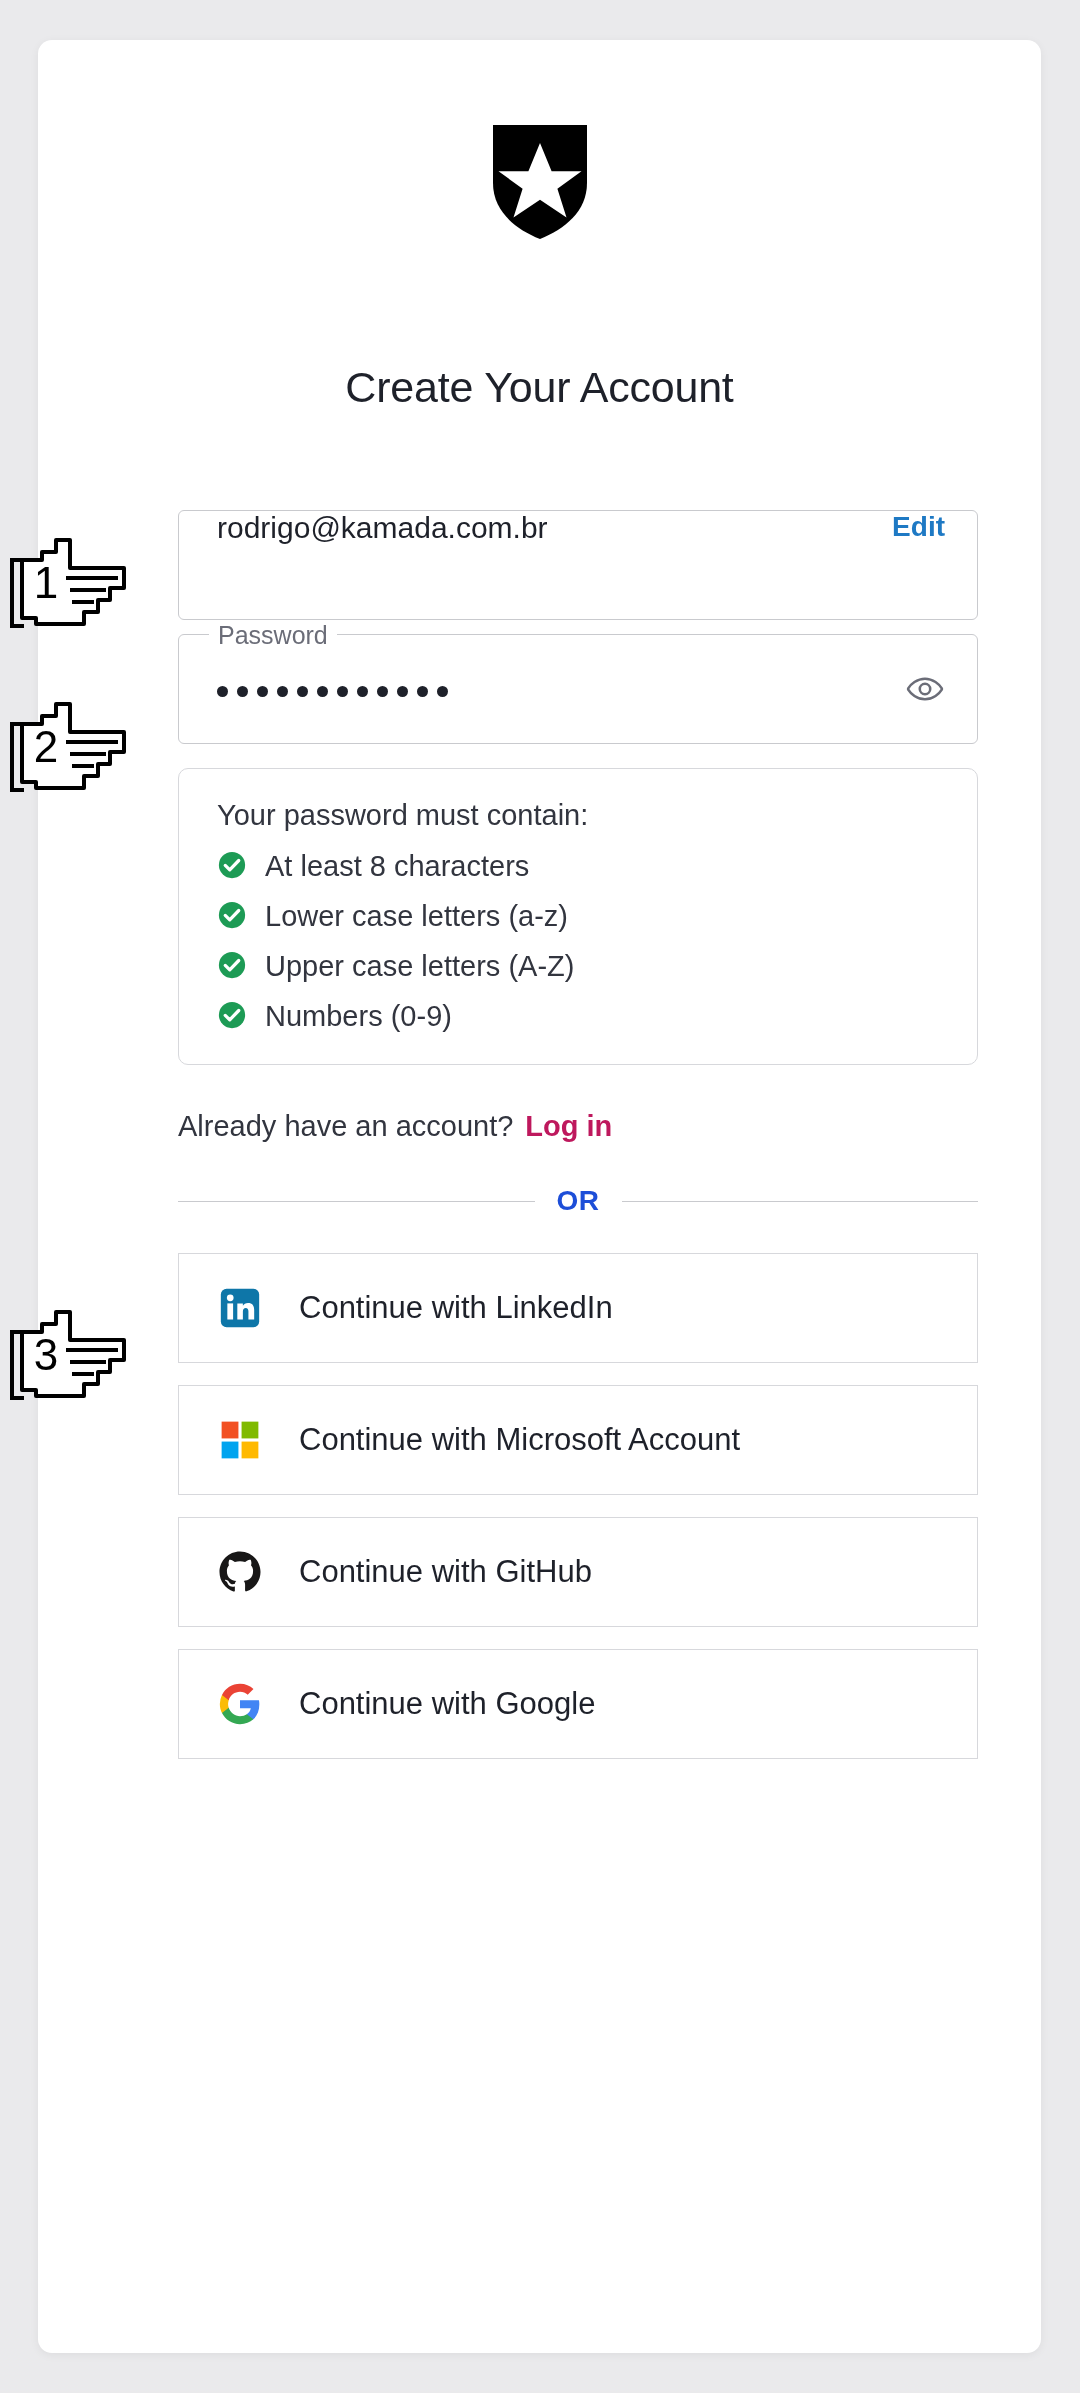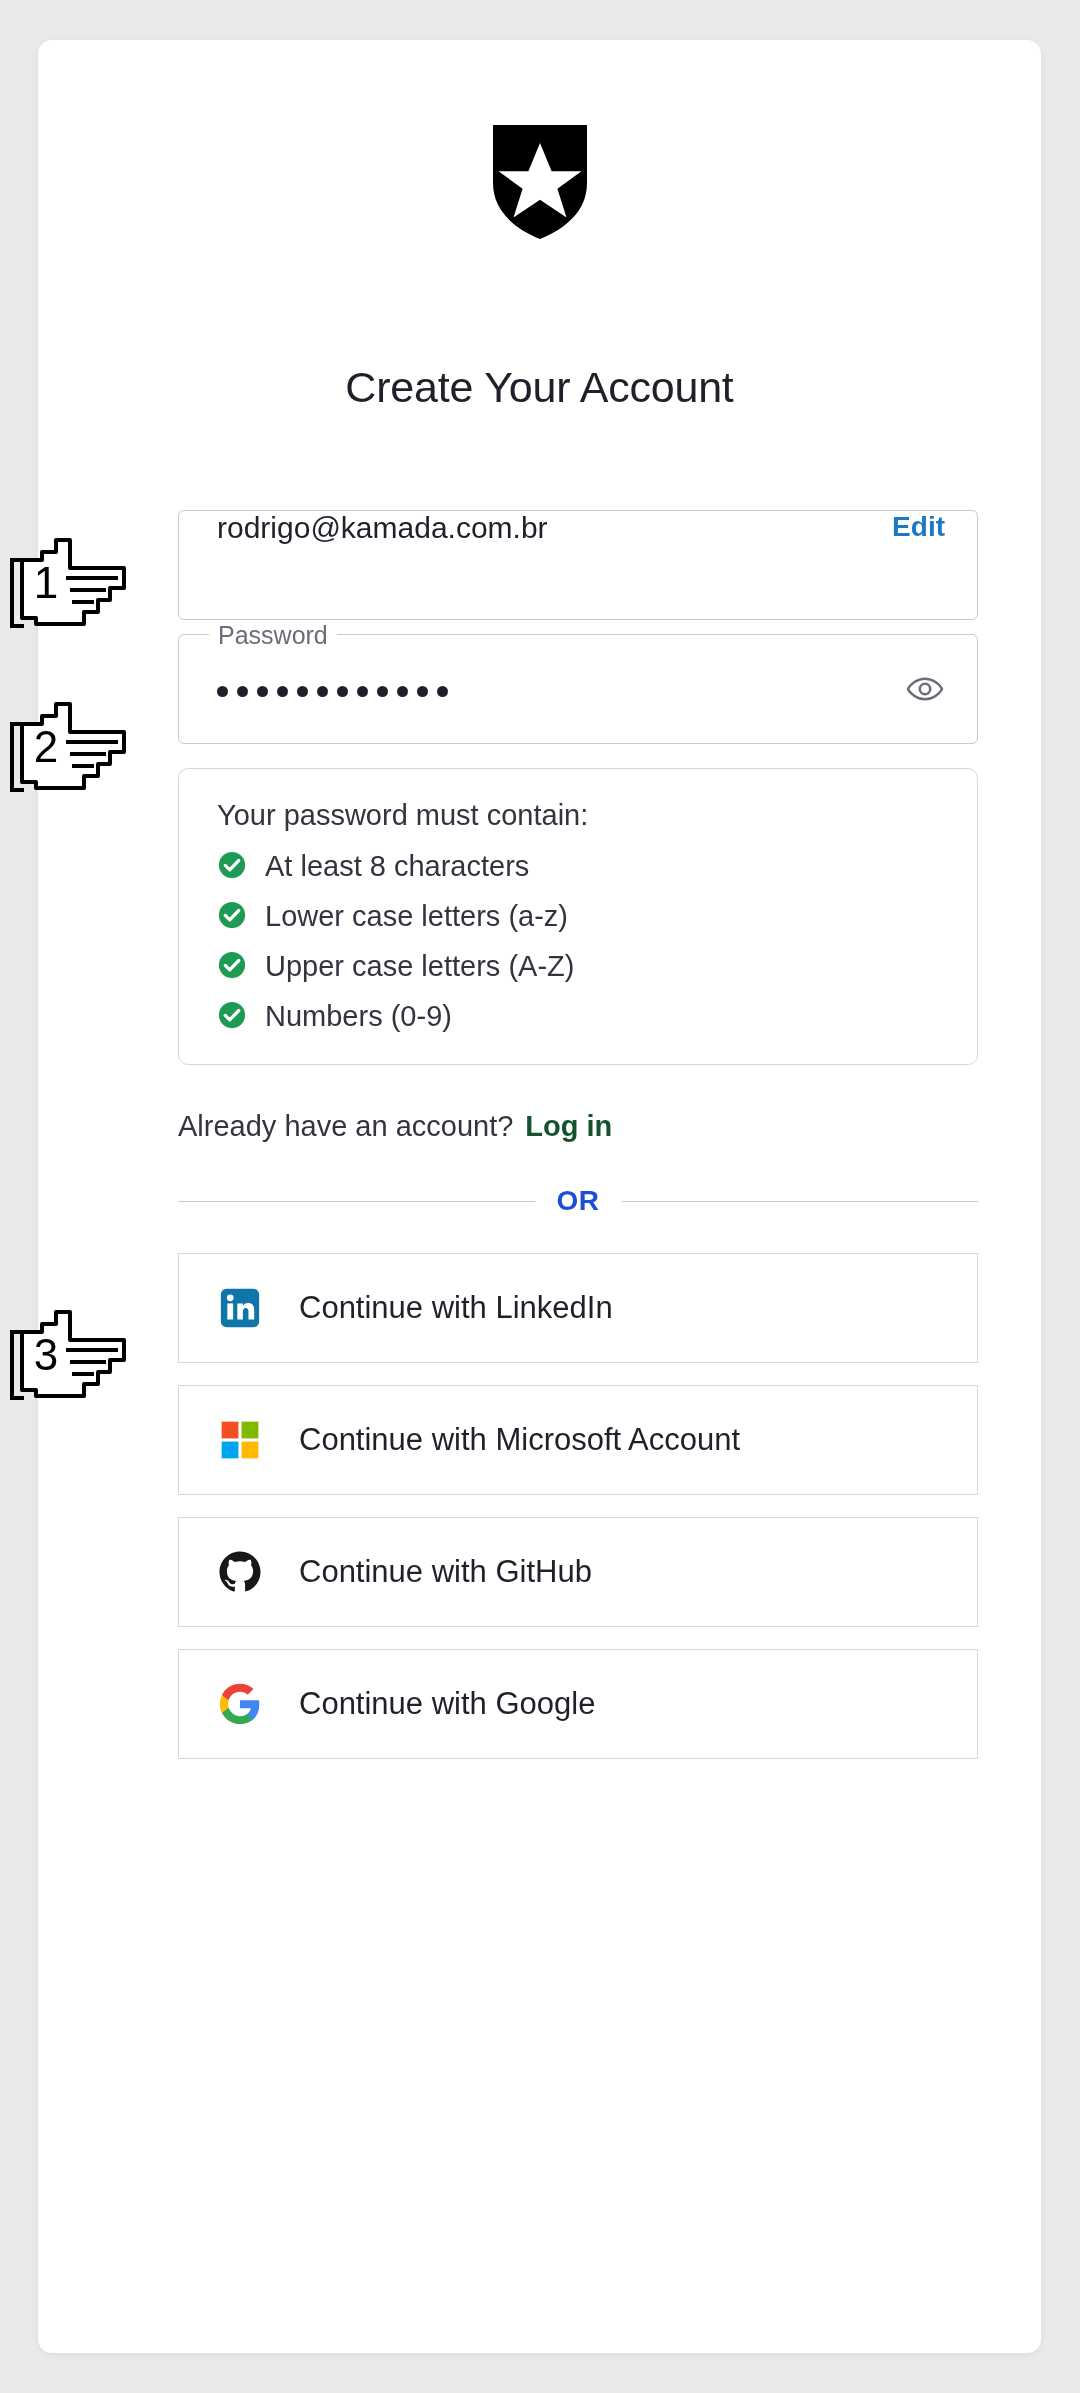--- a/index.html
+++ b/index.html
@@ -193,21 +193,21 @@
   
   .login-row {
     margin-top: 45px;
     font-size: 29px;
     color: #32353f;
     display: flex;
     align-items: baseline;
     gap: 12px;
   }
   .login-link {
-    color: #14532d;
+    color: #be185d;
     font-weight: 700;
     cursor: pointer;
   }
 
   
   .or-row {
     margin-top: 42px;
     display: flex;
     align-items: center;
     gap: 22px;

